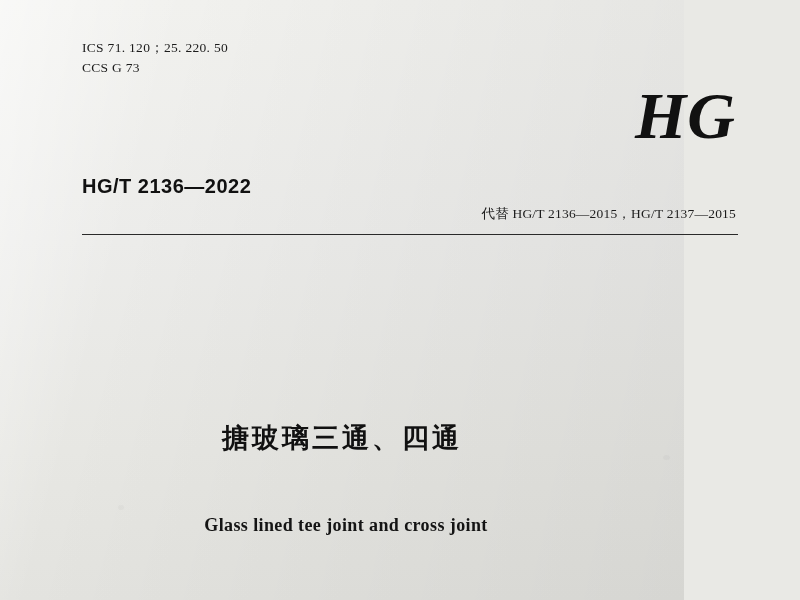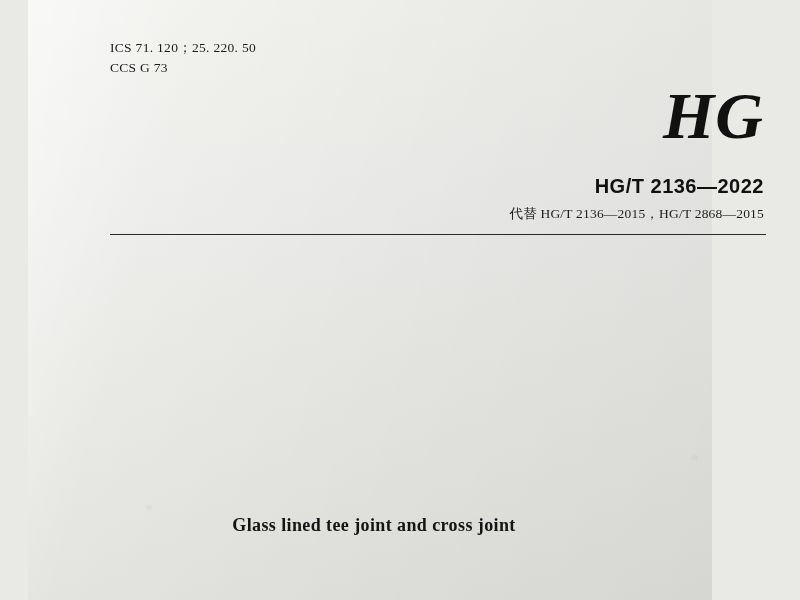--- a/index.html
+++ b/index.html
@@ -14,21 +14,20 @@
     font-family: "Liberation Serif", serif;
   }
   .page {
     position: relative;
     width: 684px;
     height: 600px;
     background:
       linear-gradient(105deg, rgba(255,255,255,0.55) 0%, rgba(255,255,255,0.0) 22%, rgba(0,0,0,0.03) 60%, rgba(0,0,0,0.06) 100%),
       linear-gradient(180deg, #f1f1ee 0%, #ececeA 40%, #e7e7e3 75%, #e3e3df 100%);
     box-sizing: border-box;
-    margin-left: 28px;
   }
   
   .blotch {
     position: absolute;
     border-radius: 50%;
     background: rgba(120,120,110,0.05);
     pointer-events: none;
   }
   .content {
     position: absolute;
@@ -60,21 +59,21 @@
     text-align: center;
     font-family: "DejaVu Sans", sans-serif;
     font-weight: bold;
     font-size: 41px;
     letter-spacing: 3px;
     color: #111;
     white-space: nowrap;
   }
   .std-no {
     margin-top: 26px;
-    text-align: right;
+    text-align: left;
     font-family: "Liberation Sans", sans-serif;
     font-weight: bold;
     font-size: 20px;
     color: #111;
     letter-spacing: 0.5px;
     padding-right: 2px;
   }
   .replaces {
     margin-top: 7px;
     text-align: right;
@@ -129,22 +128,23 @@
     <div class="ics-block">
       <div>ICS 71. 120；25. 220. 50</div>
       <div>CCS G 73</div>
     </div>
 
     <div class="hg-mark">HG</div>
 
 
     <div class="std-no">HG/T 2136—2022</div>
 
-    <div class="replaces">代替 HG/T 2136—2015，HG/T 2868—2015</div>
+    <div class="replaces">代替 HG/T 2136—2015，HG/T 2137—2015</div>
 
     <div class="rule"></div>
 
   </div>
 
+  <div class="subject">搪玻璃三通、四通</div>
 
   <div class="subject-en">Glass lined tee joint and cross joint</div>
 
 </div>
 
 </body></html>

